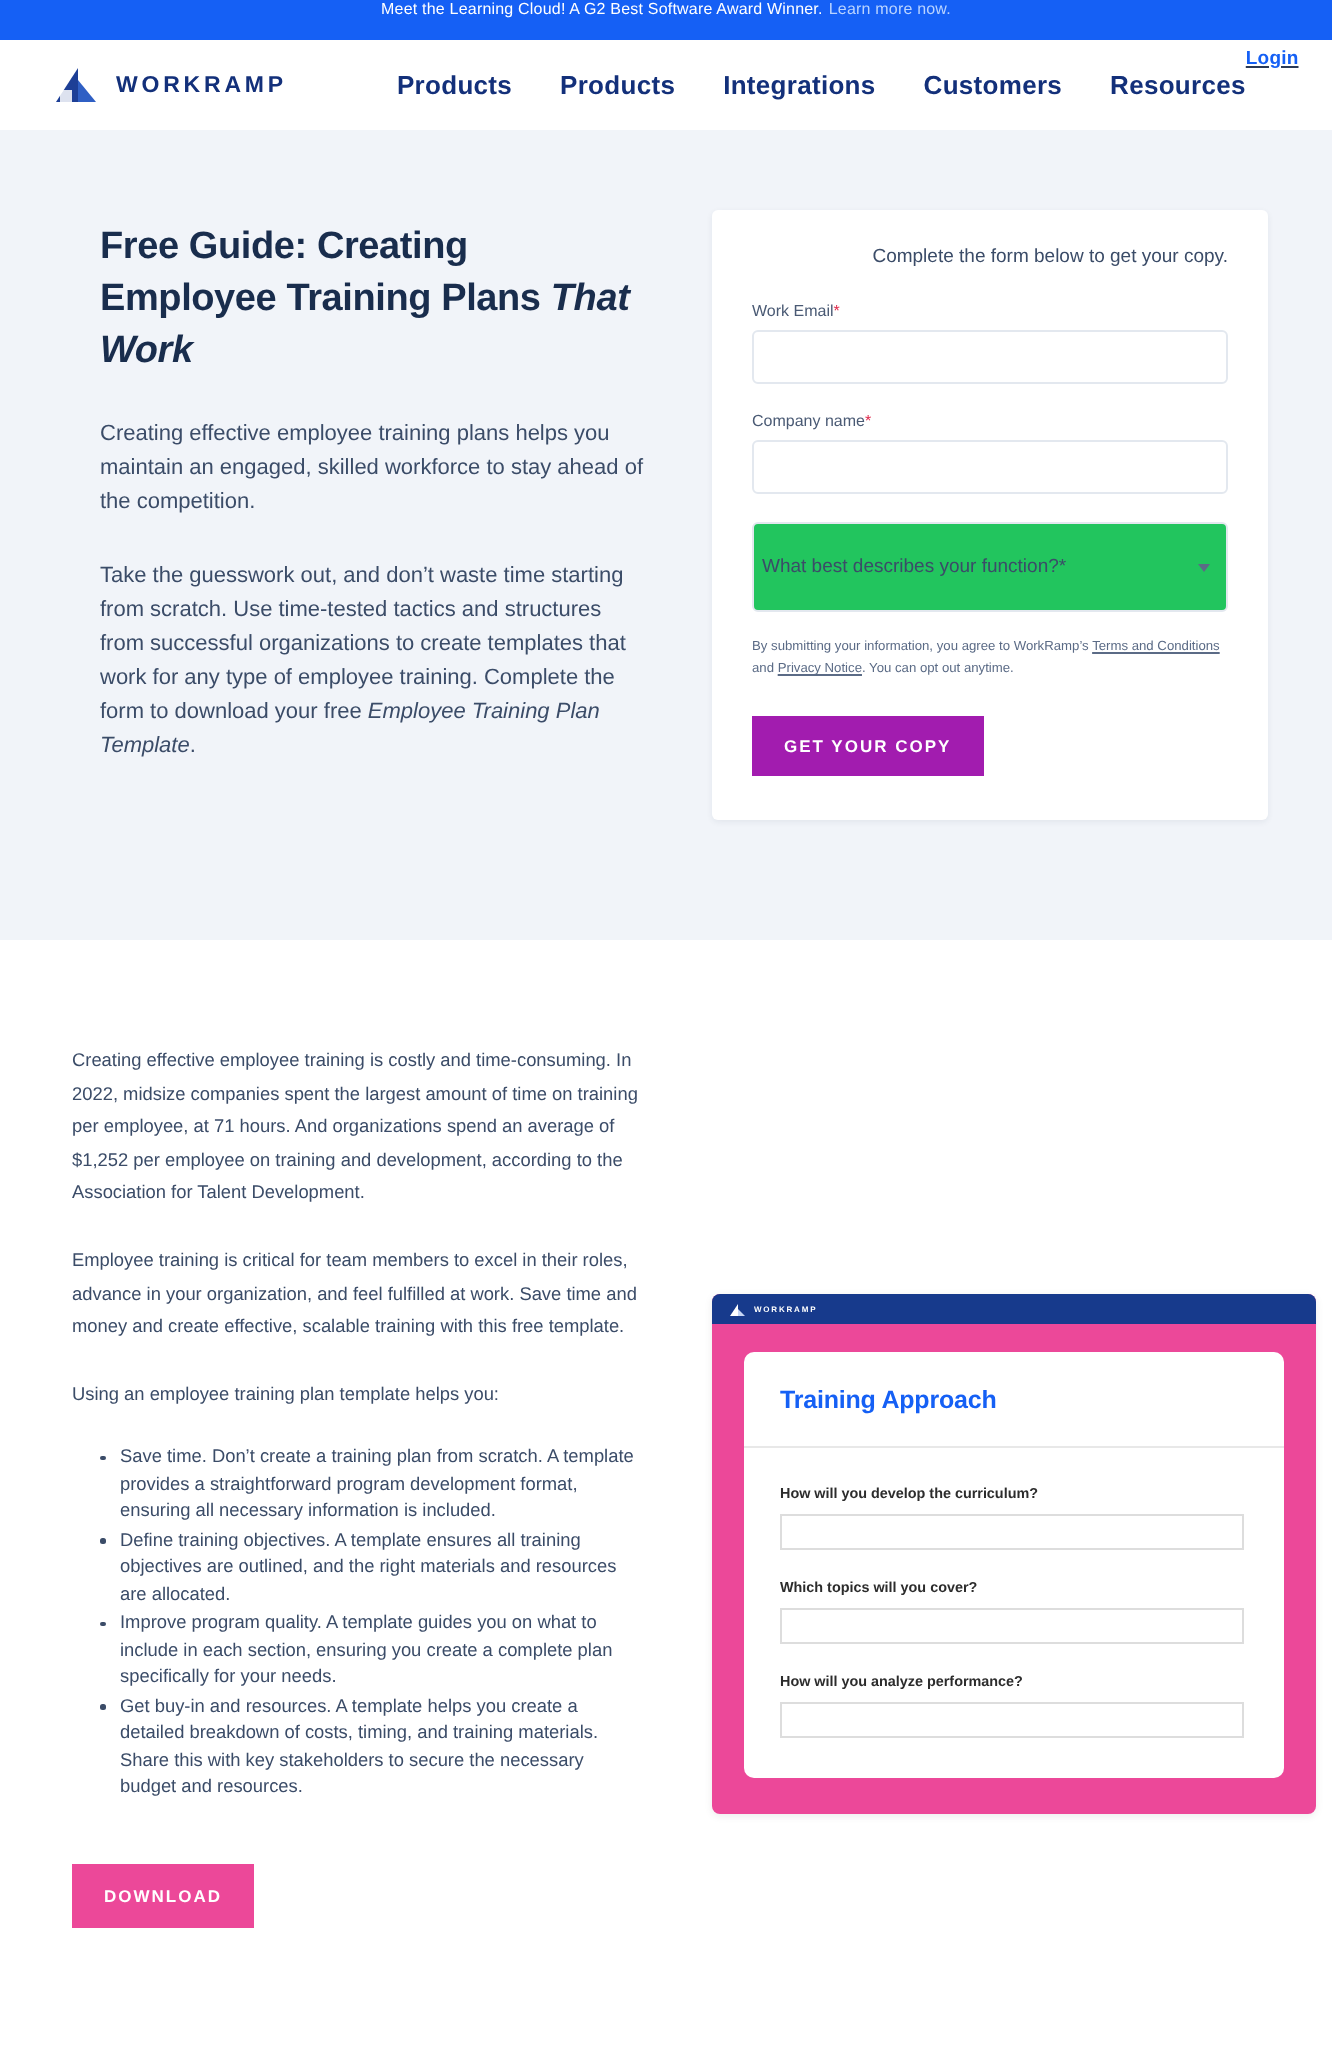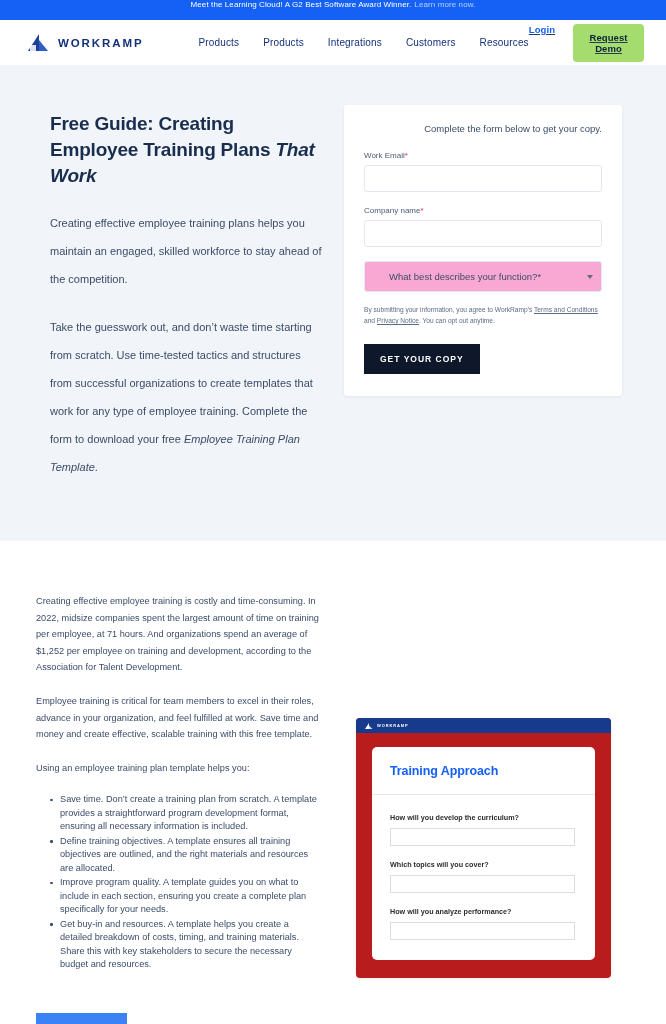--- a/index.html
+++ b/index.html
@@ -45,22 +45,22 @@
     letter-spacing: 1.9px;
     color: #13307a;
   }
   .nav-links {
     display: flex;
     align-items: center;
     gap: 24px;
     margin-left: 55px;
   }
   .nav-link {
-    font-size: 10px;
-    font-weight: normal;
+    font-size: 13px;
+    font-weight: bold;
     color: #13307a;
     letter-spacing: .15px;
     cursor: pointer;
     white-space: nowrap;
   }
   .nav-right {
     margin-left: auto;
     display: flex;
     align-items: flex-start;
     gap: 18px;
@@ -84,36 +84,36 @@
     cursor: pointer;
     font-family: inherit;
     letter-spacing: .1px;
   }
 
   
   .hero {
     background: #f1f4f9;
     padding: 40px 36px 60px 50px;
     display: flex;
-    gap: 22px;
+    gap: 34px;
     align-items: flex-start;
   }
   .hero-left { width: 272px; flex: none; padding-top: 6px; }
   .hero-title {
     font-size: 19px;
     line-height: 26px;
     font-weight: bold;
     color: #192d4d;
     letter-spacing: -.2px;
   }
   .hero-title em { font-style: italic; }
   .hero-para {
     margin-top: 20px;
     font-size: 11px;
-    line-height: 28px;
+    line-height: 17px;
     color: #3b4c68;
   }
   .hero-para em { font-style: italic; }
 
   
   .form-card {
     width: 278px;
     flex: none;
     background: #ffffff;
     border-radius: 3px;
@@ -144,27 +144,27 @@
     border-radius: 3px;
     background: #fff;
     font-family: inherit;
     font-size: 9px;
     padding: 0 7px;
     color: #2b3a55;
     outline: none;
   }
   .field-select {
     width: 100%;
-    height: 31px;
+    height: 45px;
     border: 1px solid #e3e8ef;
     border-radius: 3px;
-    background: #f9a8d4;
+    background: #22c55e;
     font-family: inherit;
     font-size: 9.5px;
-    padding: 0 22px 0 24px;
+    padding: 0 22px 0 4px;
     color: #3b4c68;
     outline: none;
     -webkit-appearance: none;
     appearance: none;
     cursor: pointer;
   }
   .select-wrap { position: relative; margin-top: 7px; margin-bottom: 12px; }
   .select-arrow {
     position: absolute;
     right: 9px; top: 50%;
@@ -176,21 +176,21 @@
     pointer-events: none;
   }
   .legal {
     font-size: 6.6px;
     line-height: 11px;
     color: #5b6b86;
     margin-bottom: 18px;
   }
   .legal a { color: #5b6b86; text-decoration: underline; }
   .submit-btn {
-    background: #0f172a;
+    background: #a21caf;
     color: #ffffff;
     border: none;
     font-family: inherit;
     font-size: 8.5px;
     font-weight: bold;
     letter-spacing: 1px;
     padding: 10px 16px;
     cursor: pointer;
   }
 
@@ -221,37 +221,37 @@
   .body-list li::before {
     content: "";
     position: absolute;
     left: 0; top: 5.5px;
     width: 2.5px; height: 2.5px;
     border-radius: 50%;
     background: #3b4c68;
   }
   .download-btn {
     display: inline-block;
-    margin-top: 40px;
-    background: #3b82f6;
+    margin-top: 30px;
+    background: #ec4899;
     color: #fff;
     border: none;
     font-family: inherit;
     font-size: 8.5px;
     font-weight: bold;
     letter-spacing: 1px;
     padding: 11px 16px;
     cursor: pointer;
   }
 
   
   .mock-col { flex: 1 1 auto; padding-top: 125px; }
   .mockup {
-    width: 255px;
-    background: #b91c1c;
+    width: 302px;
+    background: #ec4899;
     border-radius: 4px;
     overflow: hidden;
     box-shadow: 0 1px 4px rgba(0,0,0,.08);
   }
   .mock-bar {
     background: #173a8c;
     height: 15px;
     display: flex;
     align-items: center;
     gap: 4px;

